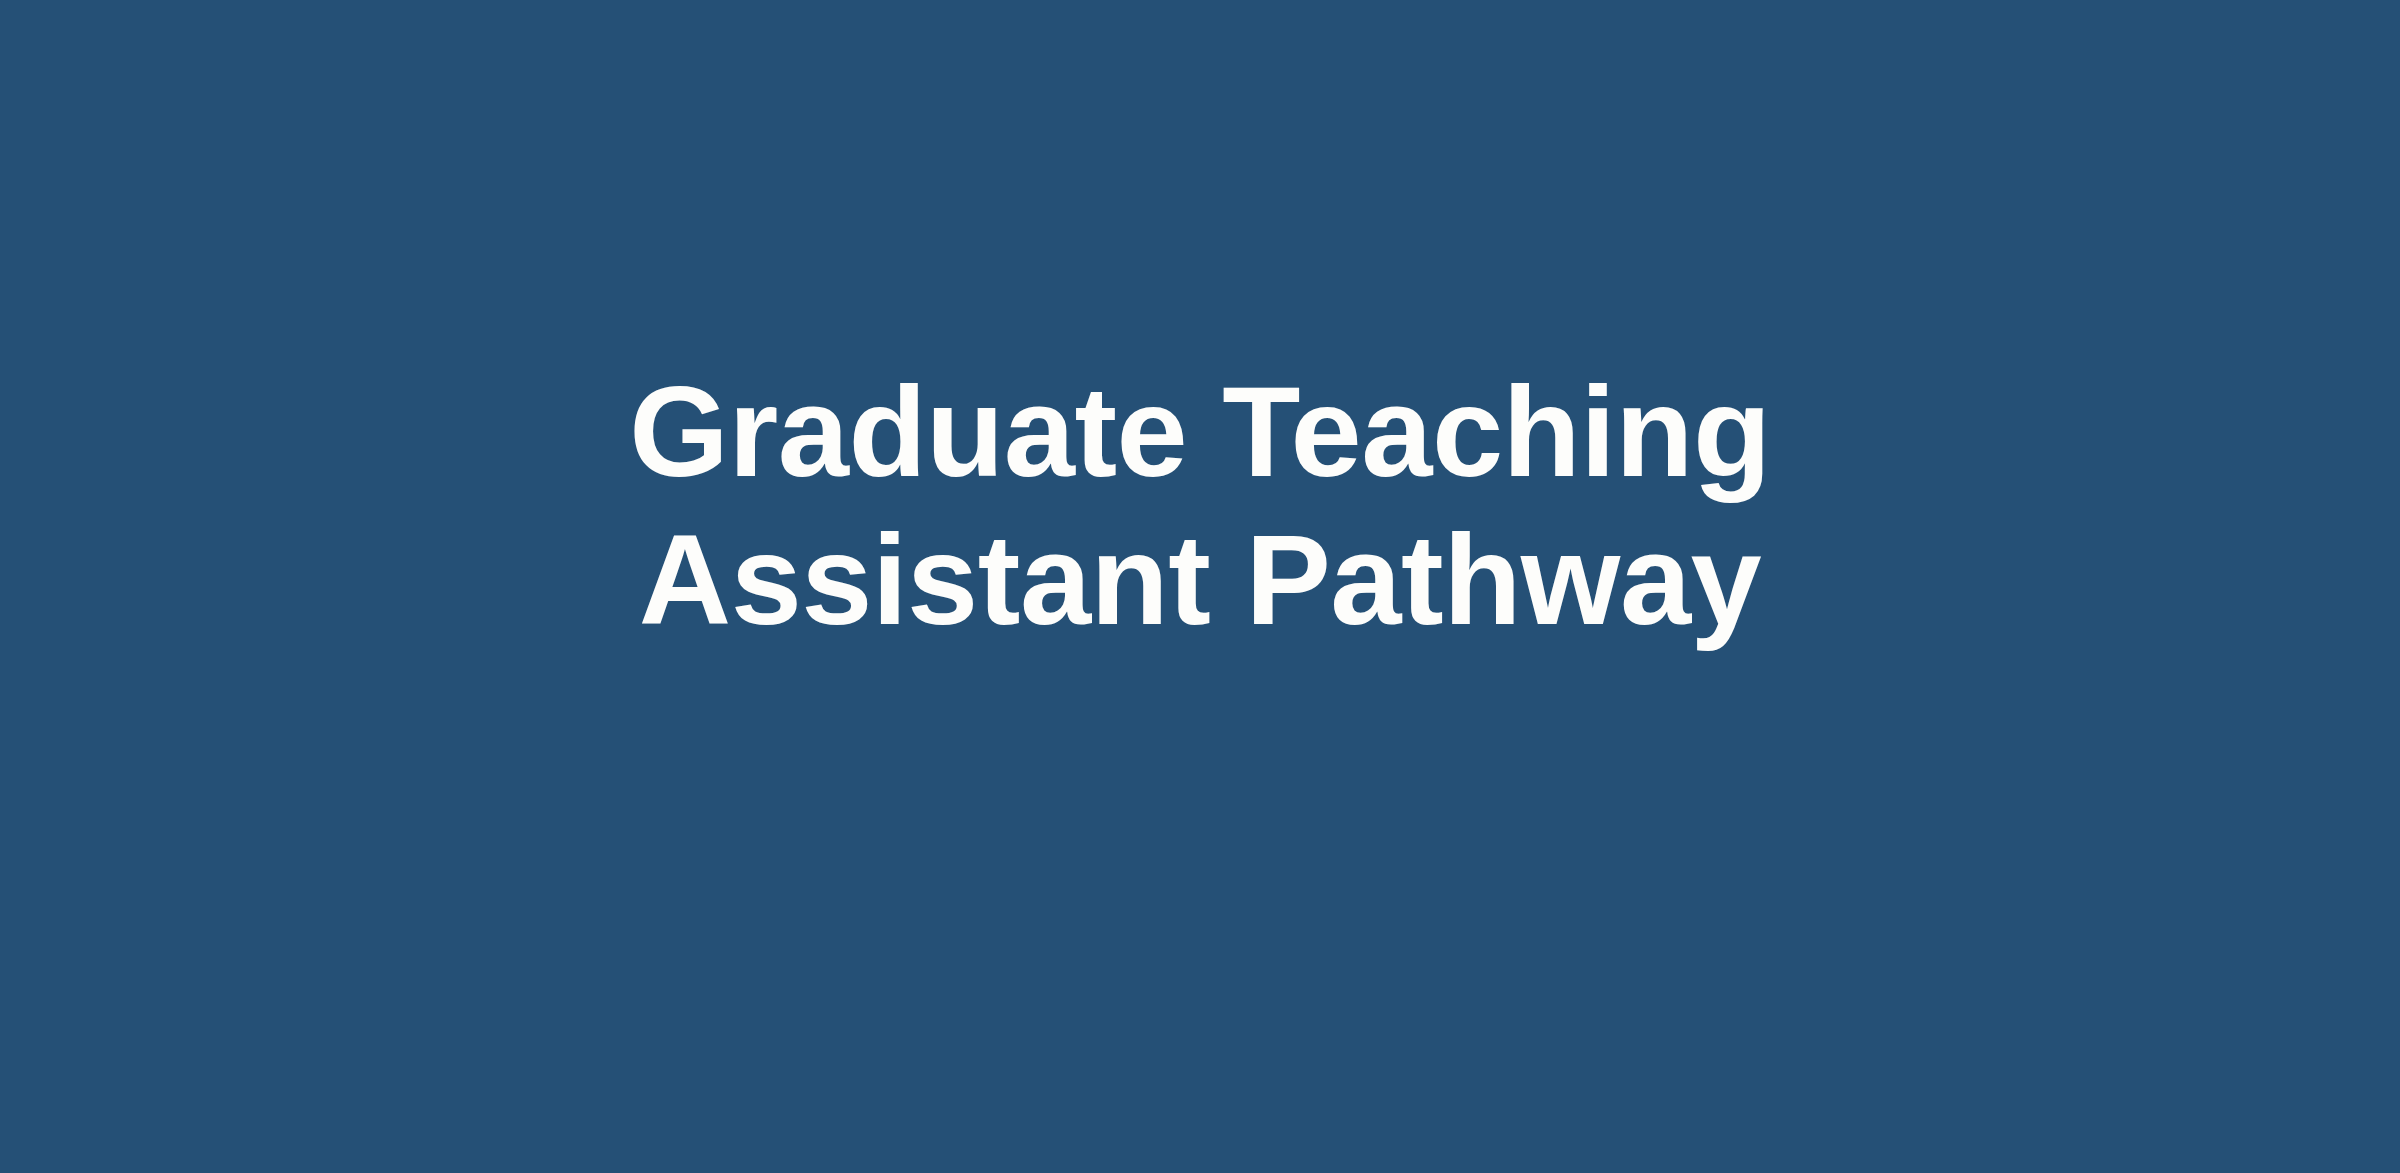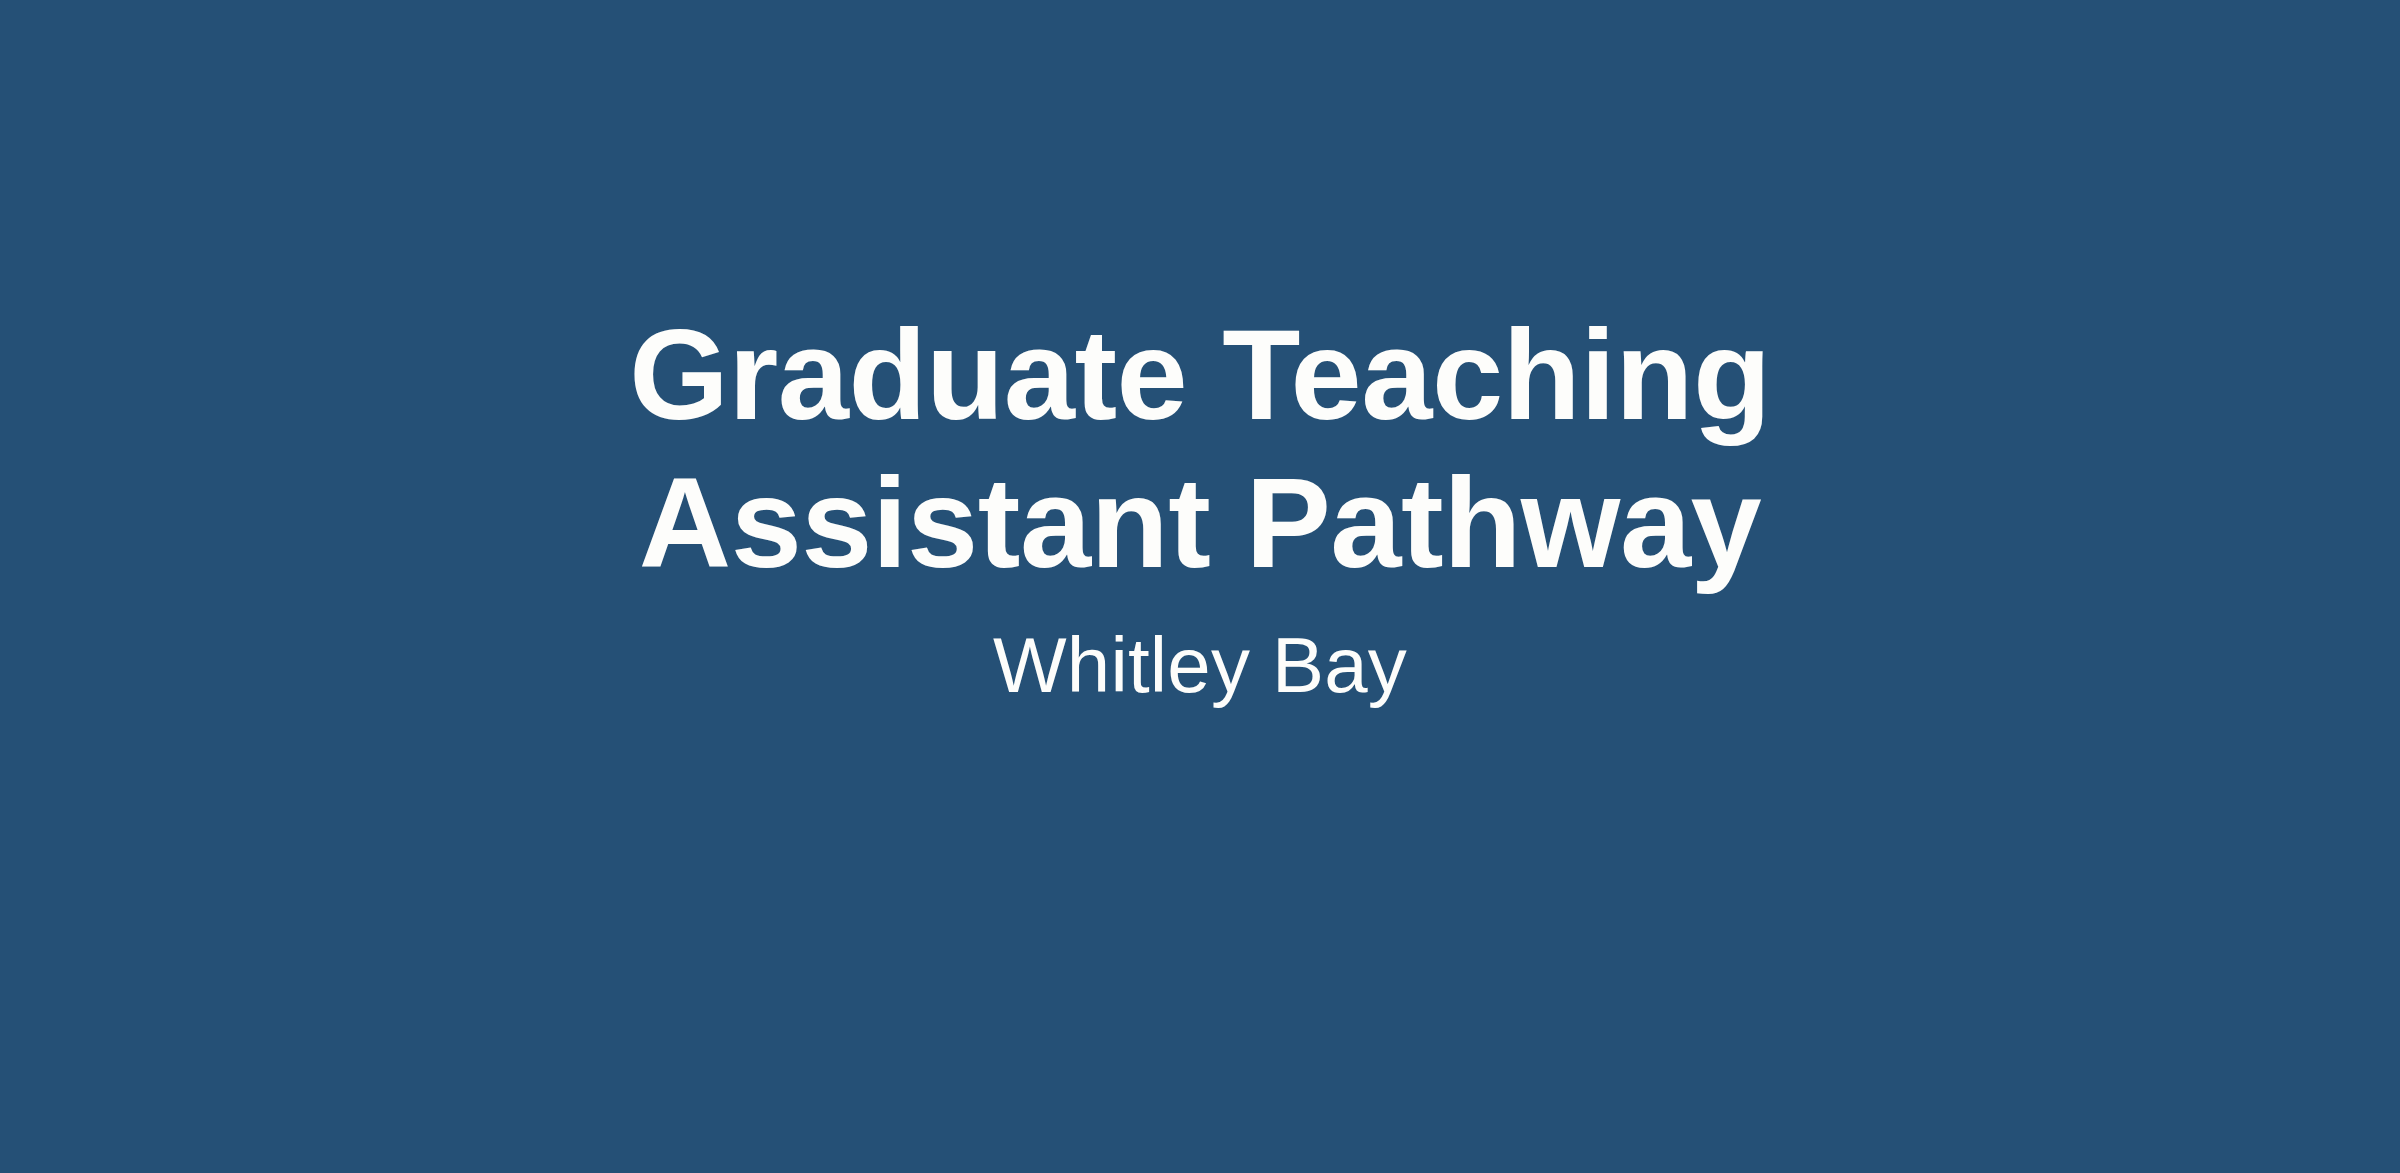--- a/index.html
+++ b/index.html
@@ -73,17 +73,16 @@
 </style>
 </head>
 <body style="background: rgb(37, 80, 118);">
 
 <div class="slide" style="background: rgb(37, 80, 118);">
 
   <div class="hero">
 
     <h1 class="hero-title" style="color: rgb(253, 253, 251);">Graduate Teaching Assistant Pathway</h1>
 
-    <p class="hero-subtitle" style="color: rgb(253, 253, 251);">Whitley Bay</p>
 
   </div>
 
 </div>
 
 </body></html>

